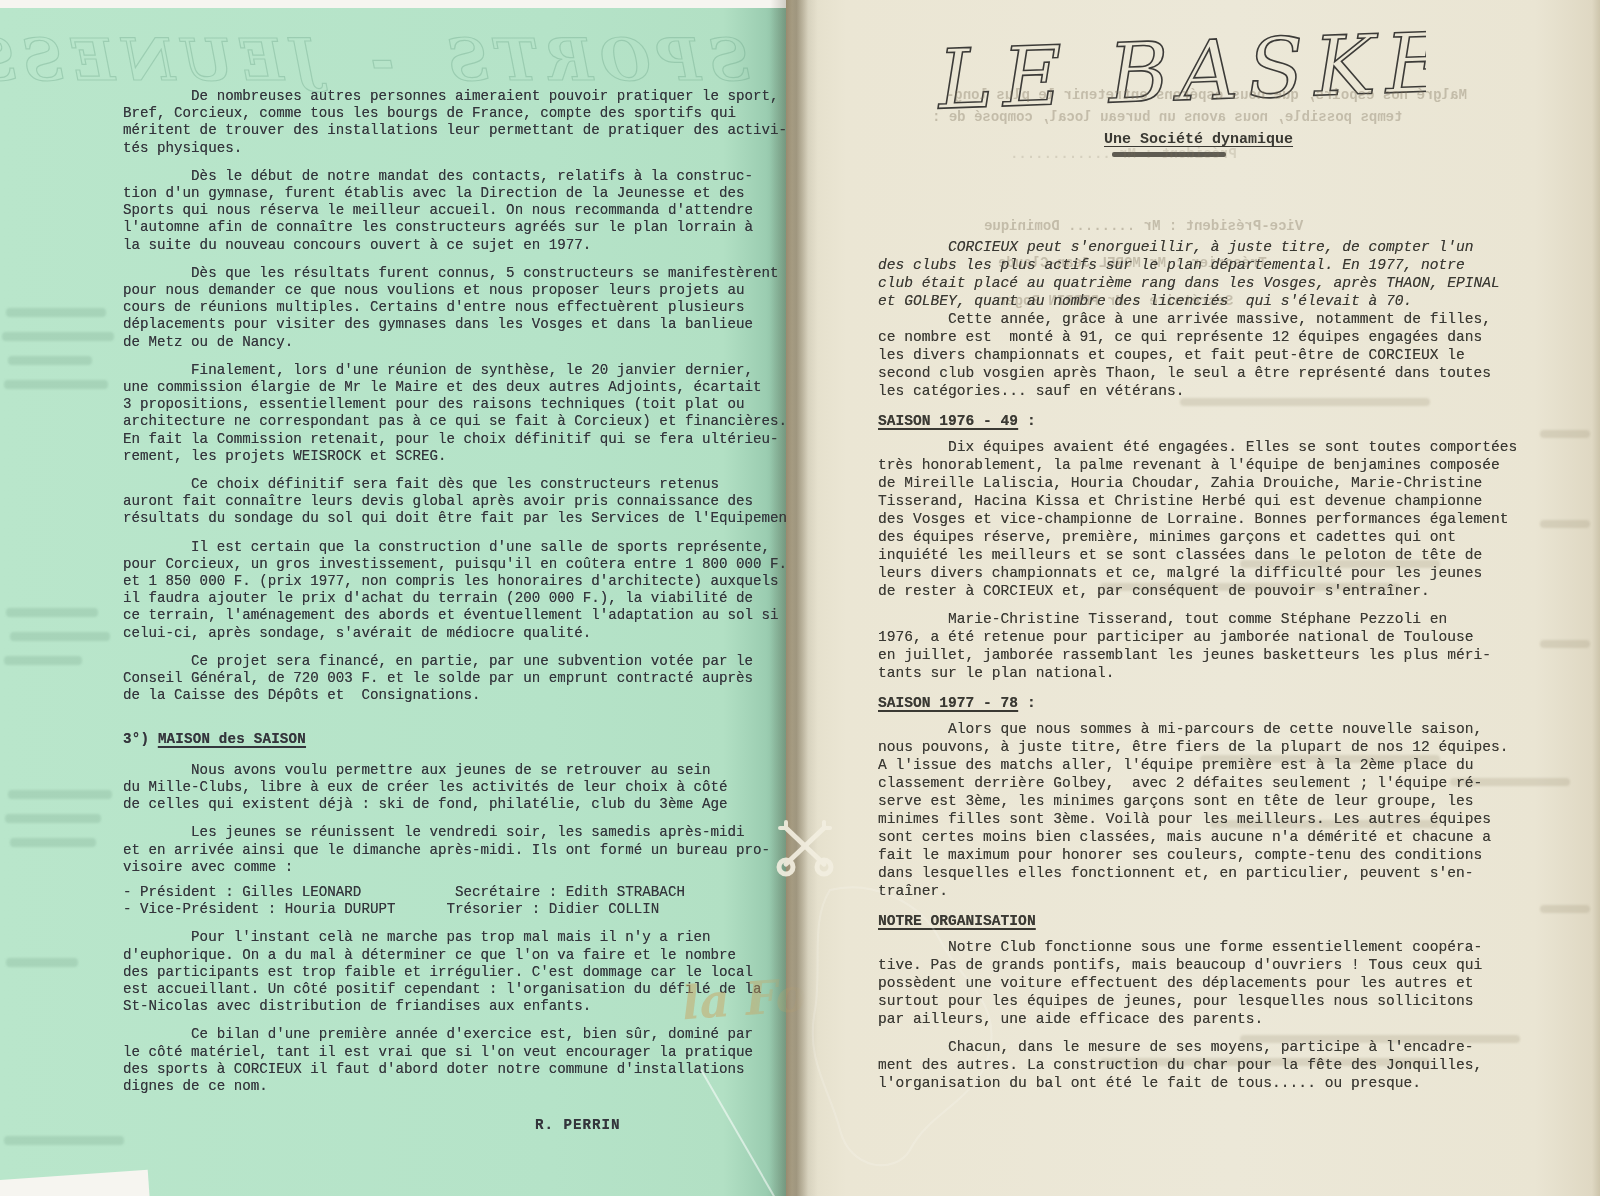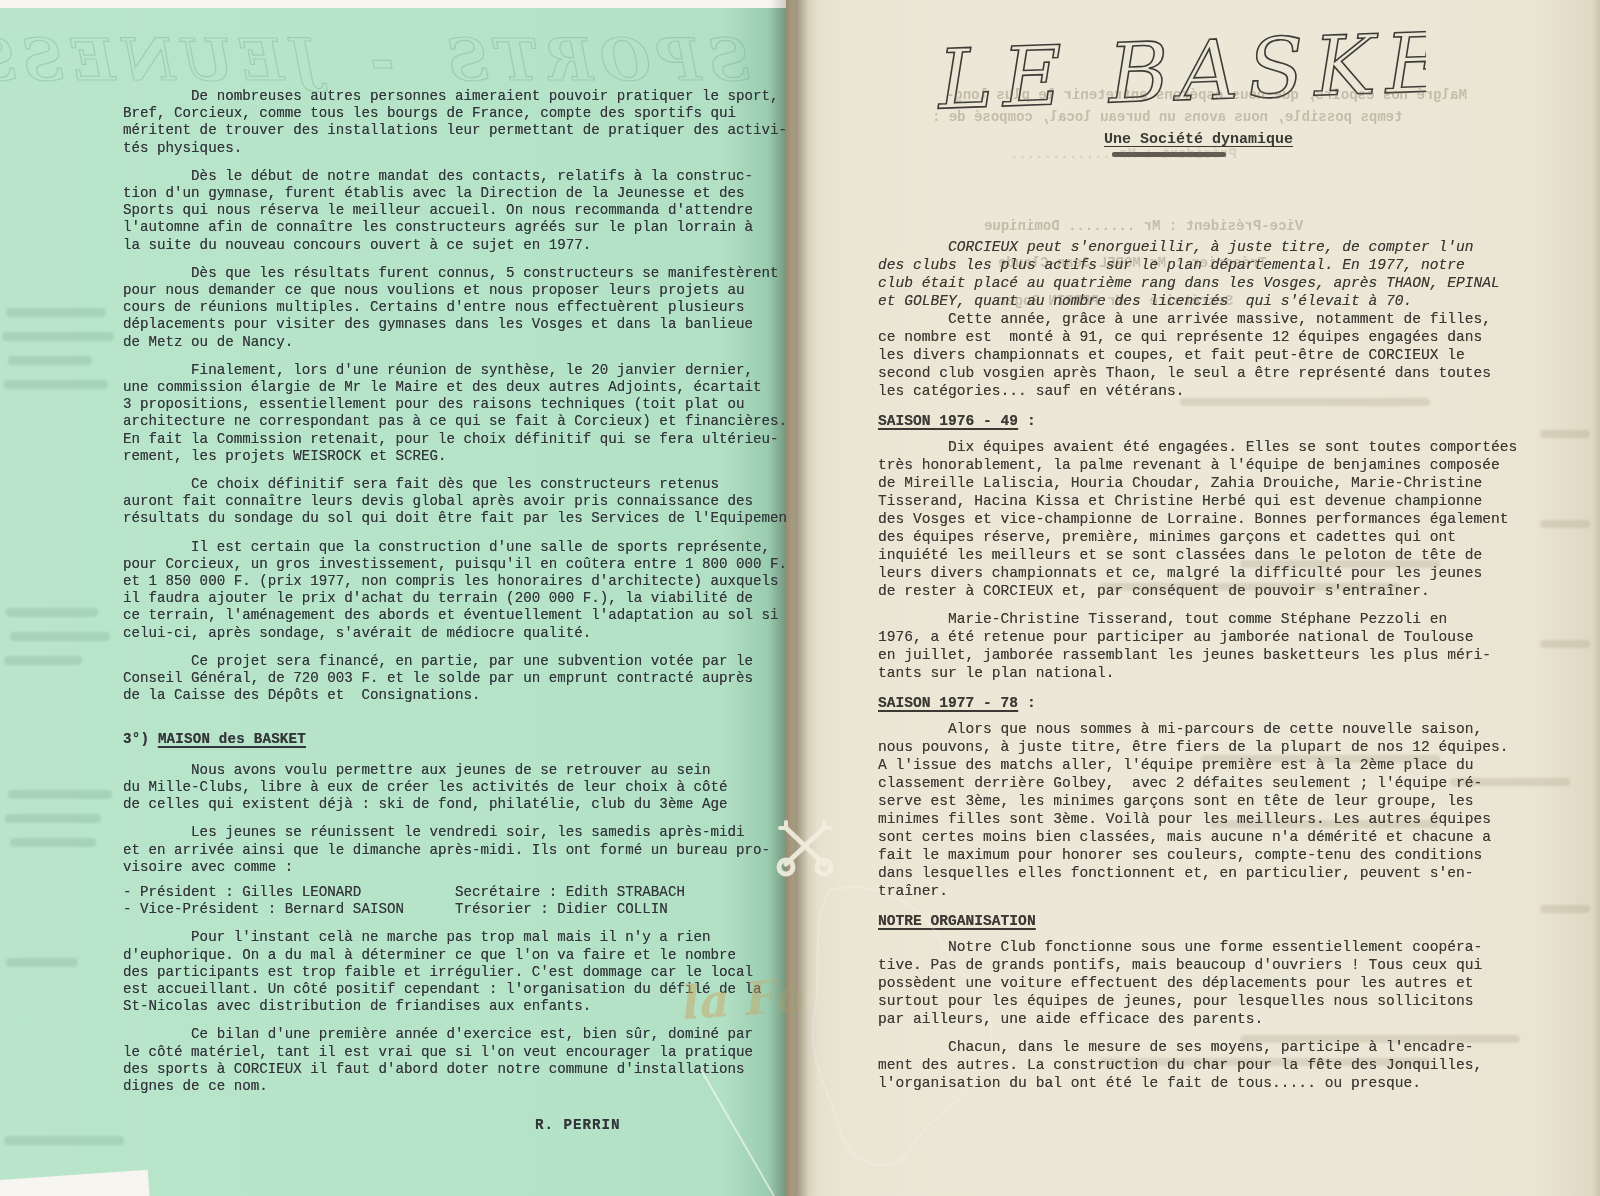--- a/index.html
+++ b/index.html
@@ -137,30 +137,30 @@
     <pre class="para">        Il est certain que la construction d'une salle de sports représente,
 pour Corcieux, un gros investissement, puisqu'il en coûtera entre 1 800 000 F.
 et 1 850 000 F. (prix 1977, non compris les honoraires d'architecte) auxquels
 il faudra ajouter le prix d'achat du terrain (200 000 F.), la viabilité de
 ce terrain, l'aménagement des abords et éventuellement l'adaptation au sol si
 celui-ci, après sondage, s'avérait de médiocre qualité.</pre>
     <pre class="para">        Ce projet sera financé, en partie, par une subvention votée par le
 Conseil Général, de 720 003 F. et le solde par un emprunt contracté auprès
 de la Caisse des Dépôts et  Consignations.</pre>
 
-    <div class="heading-left"><span>3°)</span> <span class="u">MAISON des BASKET</span></div>
+    <div class="heading-left"><span>3°)</span> <span class="u">MAISON des SAISON</span></div>
 
     <pre class="para">        Nous avons voulu permettre aux jeunes de se retrouver au sein
 du Mille-Clubs, libre à eux de créer les activités de leur choix à côté
 de celles qui existent déjà : ski de fond, philatélie, club du 3ème Age</pre>
     <pre class="para tight">        Les jeunes se réunissent le vendredi soir, les samedis après-midi
 et en arrivée ainsi que le dimanche après-midi. Ils ont formé un bureau pro-
 visoire avec comme :</pre>
     <pre class="para bureau">- Président : Gilles LEONARD           Secrétaire : Edith STRABACH
-- Vice-Président : Bernard SAISON      Trésorier : Didier COLLIN</pre>
+- Vice-Président : Houria DURUPT      Trésorier : Didier COLLIN</pre>
     <pre class="para">        Pour l'instant celà ne marche pas trop mal mais il n'y a rien
 d'euphorique. On a du mal à déterminer ce que l'on va faire et le nombre
 des participants est trop faible et irrégulier. C'est dommage car le local
 est accueillant. Un côté positif cependant : l'organisation du défilé de la
 St-Nicolas avec distribution de friandises aux enfants.</pre>
     <pre class="para closing">        Ce bilan d'une première année d'exercice est, bien sûr, dominé par
 le côté matériel, tant il est vrai que si l'on veut encourager la pratique
 des sports à CORCIEUX il faut d'abord doter notre commune d'installations
 dignes de ce nom.</pre>
     <div class="signature">R.  PERRIN</div>

